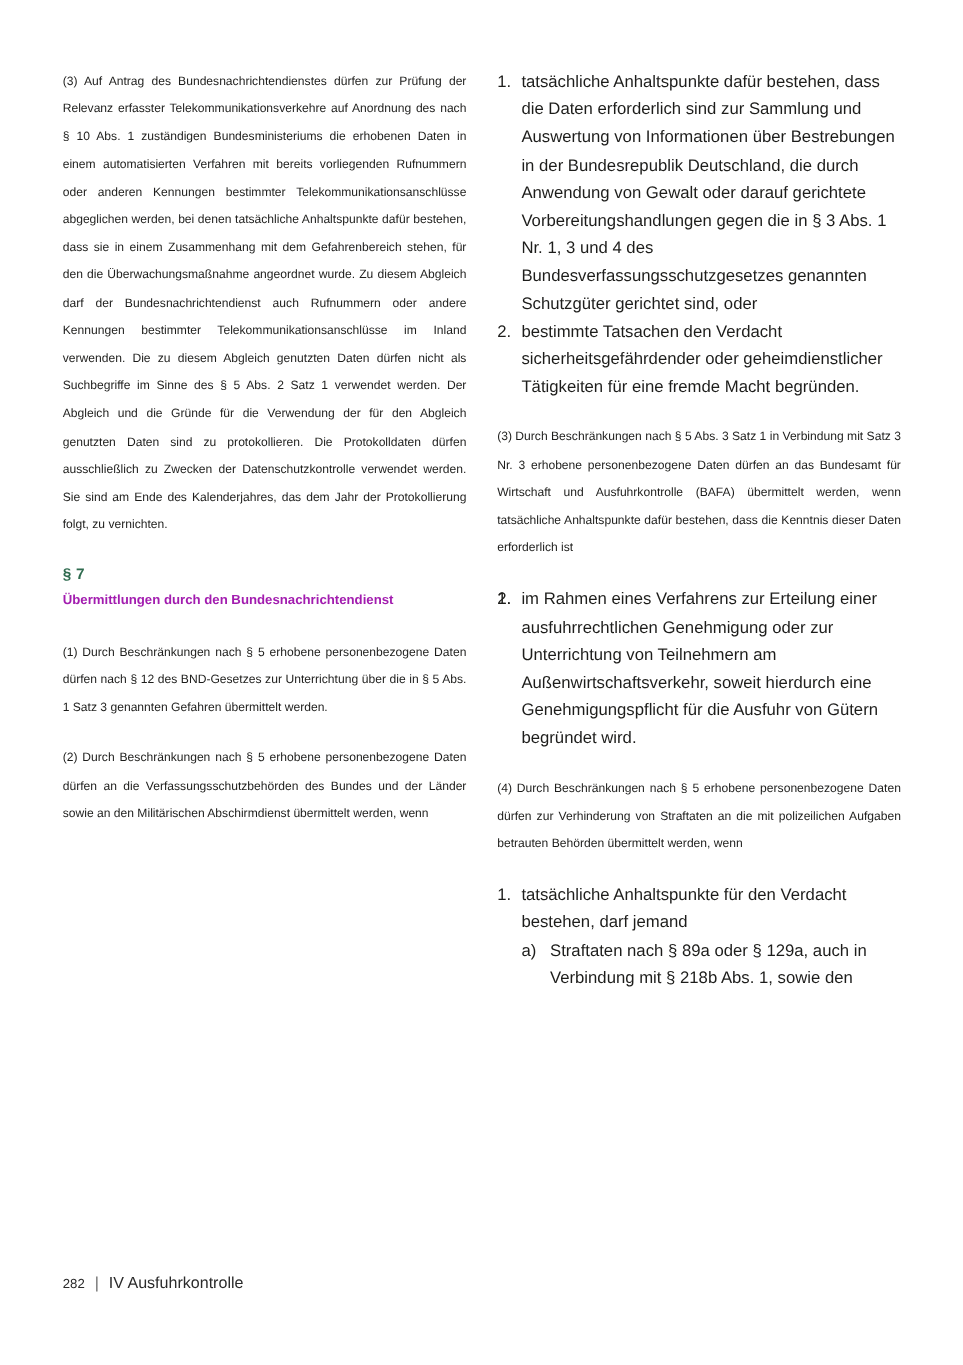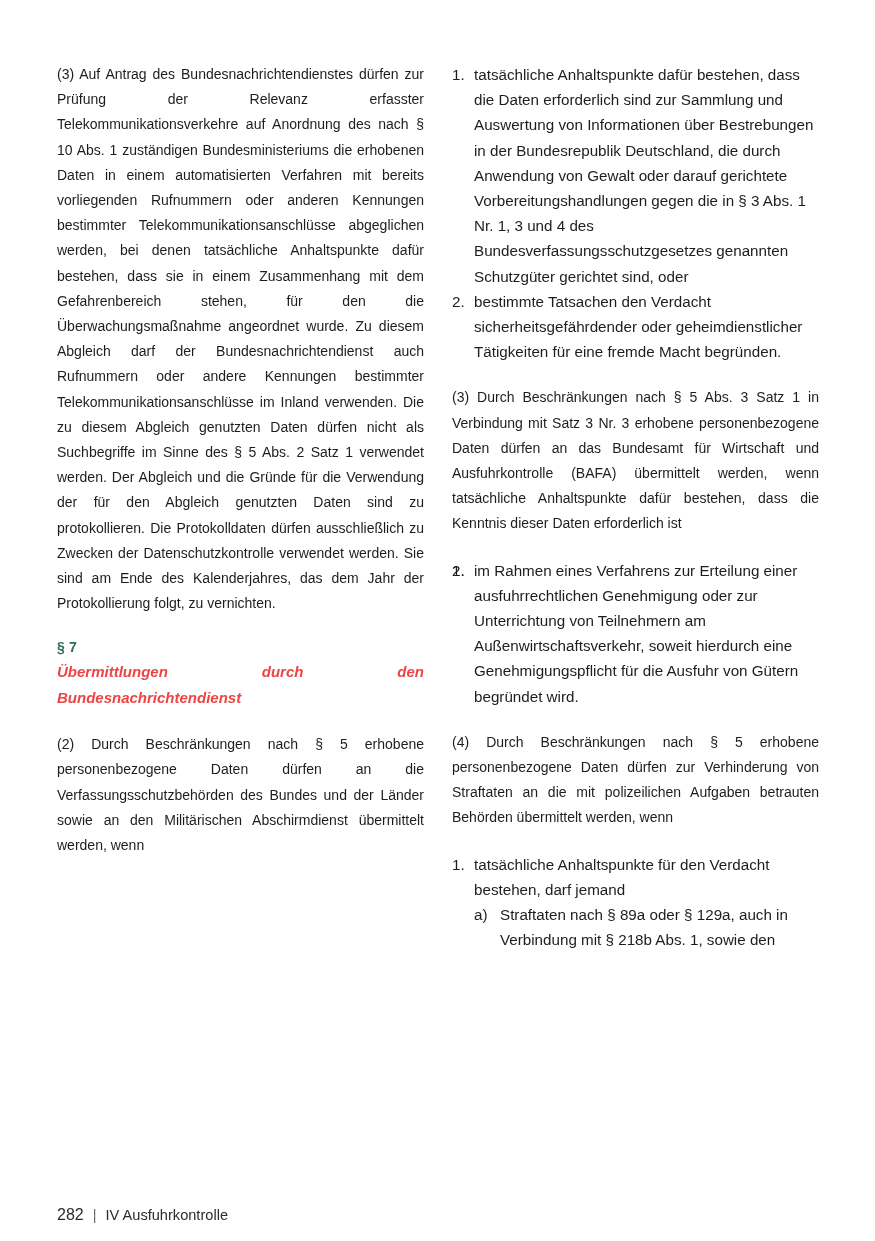--- a/index.html
+++ b/index.html
@@ -37,21 +37,21 @@
     width: 762px;
   }
   .col {
     width: 367px;
     flex: 0 0 367px;
   }
   .col-right { width: 367px; flex: 0 0 367px; }
 
   p.para {
     margin: 0 0 21px 0;
-    font-size: 14px;
+    font-size: 11px;
     line-height: 25.2px;
     text-align: justify;
     text-justify: inter-word;
     color: #1d1d1b;
     hyphens: manual;
   }
 
   
   ol.numlist {
     list-style: none;
@@ -102,45 +102,44 @@
 
   .section-ref {
     font-size: 14px;
     line-height: 20px;
     font-weight: bold;
     color: #2f6b4f;
     margin: 0 0 2px 0;
     letter-spacing: 0.2px;
   }
   h2.section-title {
-    font-size: 15px;
+    font-size: 12px;
     line-height: 25.4px;
     font-weight: bold;
-    color: #ef4444;
+    color: #a21caf;
     margin: 0 0 22px 0;
     text-align: justify;
     text-justify: inter-word;
     letter-spacing: 0px;
-    font-style: italic;
   }
   .heading-block { margin-top: 20px; }
 
   .footer {
     position: absolute;
     left: 57px;
     top: 1156px;
     width: 762px;
     display: flex;
     flex-direction: row;
     align-items: baseline;
     font-size: 14.6px;
     line-height: 22px;
     color: #2b2b2b;
   }
-  .footer .pagenum { font-size: 16px; margin-top: 48px; }
+  .footer .pagenum { font-size: 12px; }
   .footer .sep {
     display: inline-block;
     margin: 0 9px;
     color: #6b6b6b;
     font-size: 14.6px;
   }
   .footer .runhead { font-size: 14.6px; }
 </style>
 </head>
 <body>
@@ -152,20 +151,21 @@
 
       <div class="col col-left">
 
         <p class="para">(3) Auf Antrag des Bundesnachrichtendienstes dürfen zur Prüfung der Relevanz erfasster Telekommunikationsverkehre auf Anordnung des nach § 10 Abs. 1 zuständigen Bundesministeriums die erhobenen Daten in einem automatisierten Verfahren mit bereits vorliegenden Rufnummern oder anderen Kennungen bestimmter Telekommunikationsanschlüsse abgeglichen werden, bei denen tatsächliche Anhaltspunkte dafür bestehen, dass sie in einem Zusammenhang mit dem Gefahrenbereich stehen, für den die Überwachungsmaßnahme angeordnet wurde. Zu diesem Abgleich darf der Bundesnachrichtendienst auch Rufnummern oder andere Kennungen bestimmter Telekommunikationsanschlüsse im Inland verwenden. Die zu diesem Abgleich genutzten Daten dürfen nicht als Suchbegriffe im Sinne des § 5 Abs. 2 Satz 1 verwendet werden. Der Abgleich und die Gründe für die Verwendung der für den Abgleich genutzten Daten sind zu protokollieren. Die Protokolldaten dürfen ausschließlich zu Zwecken der Datenschutzkontrolle verwendet werden. Sie sind am Ende des Kalenderjahres, das dem Jahr der Protokollierung folgt, zu vernichten.</p>
 
         <div class="heading-block">
           <div class="section-ref">§ 7</div>
           <h2 class="section-title">Übermittlungen durch den Bundesnachrichtendienst</h2>
         </div>
 
+        <p class="para">(1) Durch Beschränkungen nach § 5 erhobene personenbezogene Daten dürfen nach § 12 des BND-Gesetzes zur Unterrichtung über die in § 5 Abs. 1 Satz 3 genannten Gefahren übermittelt werden.</p>
 
         <p class="para">(2) Durch Beschränkungen nach § 5 erhobene personenbezogene Daten dürfen an die Verfassungsschutzbehörden des Bundes und der Länder sowie an den Militärischen Abschirmdienst übermittelt werden, wenn</p>
 
       </div>
 
       <div class="col col-right">
 
         <ol class="numlist">
           <li>
             <span class="marker">1.</span>

